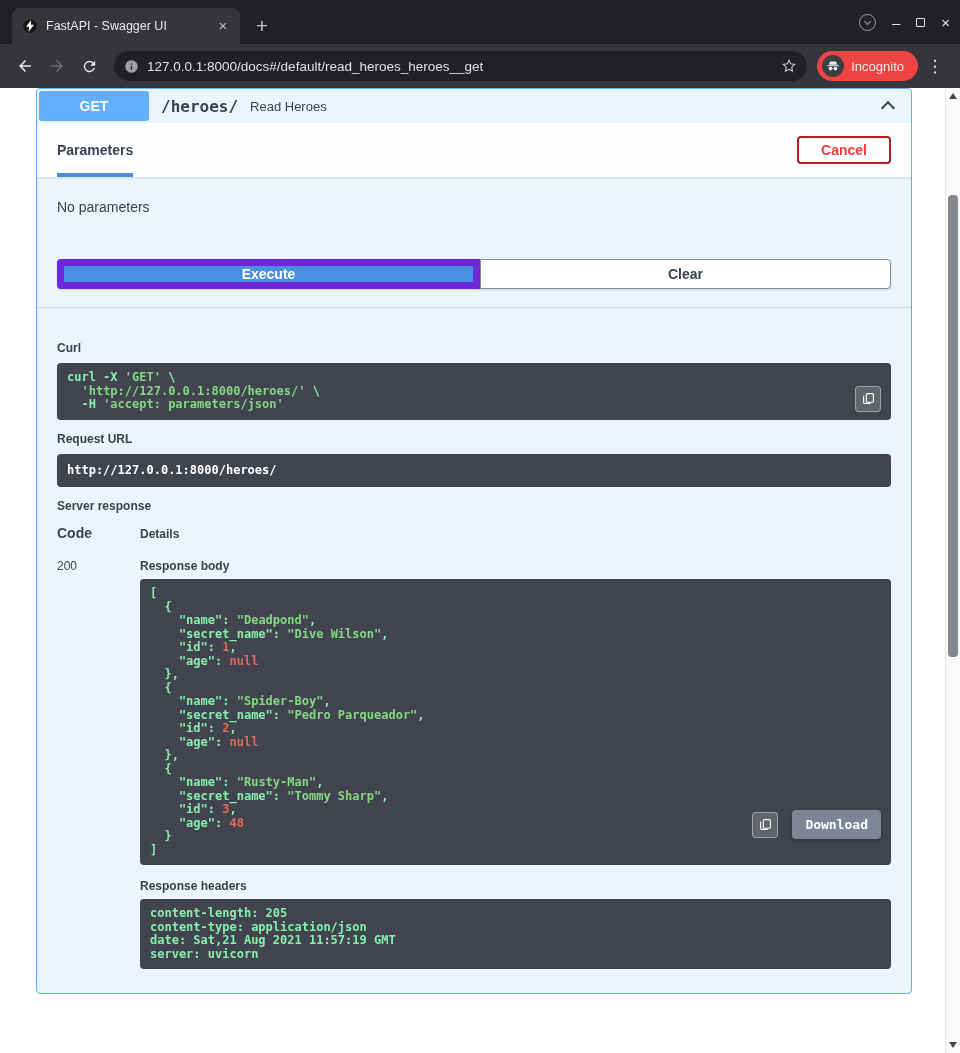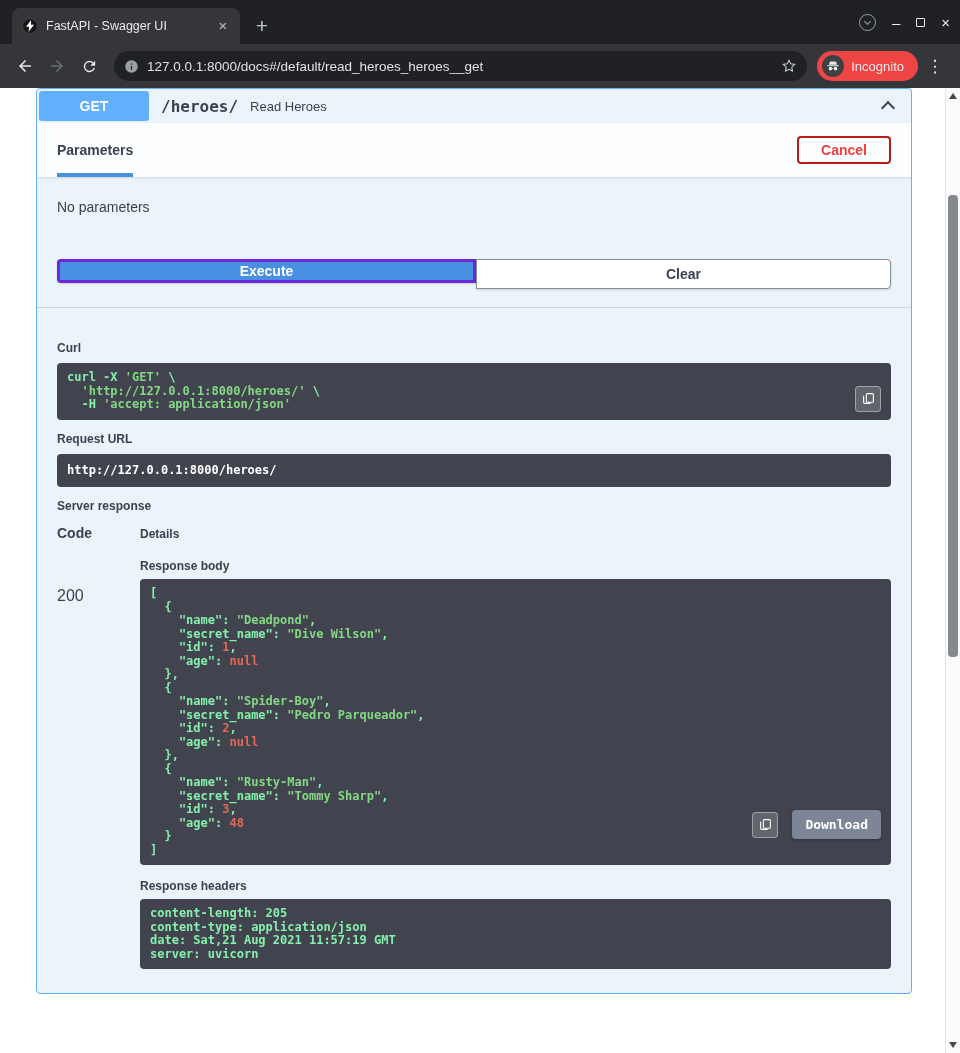--- a/index.html
+++ b/index.html
@@ -41,21 +41,21 @@
   .opblock-desc { font-size:13px; color:#3b4151; }
   .chevron-up { margin-left:auto; width:10px; height:10px; border:solid #3b4151; border-width:0 2px 2px 0; transform:rotate(-135deg); margin-right:6px; margin-top:4px; }
 
   .section-header { background:rgba(255,255,255,.85); box-shadow:0 1px 2px rgba(0,0,0,.12); display:flex; align-items:center; justify-content:space-between; padding:0 20px; height:54px; }
   .param-tab { height:100%; display:flex; align-items:center; border-bottom:4px solid #4a90e2; font-size:14px; font-weight:700; color:#3b4151; padding-top:4px; }
   .cancel-btn { border:2px solid #b91c1c; color:#f03e3e; background:transparent; border-radius:4px; font-weight:700; font-size:14px; padding:4px 22px; font-family:inherit; cursor:pointer;text-align:center; }
 
   .params-body { padding:22px 20px 44px; font-size:14px; color:#3b4151; }
 
   .execute-row { display:flex; padding:0 20px; }
-  .execute-btn { flex:1; background:#4990e2; border:3px solid #6d28d9; color:#fff; font-weight:700; font-size:14px; height:24px; border-radius:4px 0 0 4px; font-family:inherit; cursor:pointer; box-shadow:0 1px 2px rgba(0,0,0,.15); }
+  .execute-btn { flex:1; background:#4990e2; border:7px solid #6d28d9; color:#fff; font-weight:700; font-size:14px; height:30px; border-radius:4px 0 0 4px; font-family:inherit; cursor:pointer; box-shadow:0 1px 2px rgba(0,0,0,.15); }
   .clear-btn { flex:1; background:#fff; border:1px solid #888d94; color:#3b4151; font-weight:700; font-size:14px; height:30px; border-radius:0 4px 4px 0; font-family:inherit; cursor:pointer; box-shadow:0 1px 2px rgba(0,0,0,.15); }
   .opblock-divider { height:1px; background:rgba(59,65,81,.18); margin:18px 0 13px; }
 
   .responses-header { height:45px; }
   .responses-title { font-size:15px; font-weight:700; color:#3b4151; }
   .responses-body { padding:20px 20px 24px; }
 
   .block-label { font-size:12px; font-weight:700; color:#3b4151; margin:12px 0 8px; }
   .block-label:first-child { margin-top:0; }
   .sub-label { font-size:12px; font-weight:600; color:#3b4151; margin:0 0 6px; }
@@ -71,21 +71,21 @@
   .copy-btn { width:26px; height:26px; background:rgba(255,255,255,.18); border:1px solid rgba(255,255,255,.4); border-radius:4px; display:flex; align-items:center; justify-content:center; cursor:pointer; }
   .curl-copy { position:absolute; right:10px; bottom:8px; }
   .block-controls { position:absolute; right:10px; bottom:26px; display:flex; align-items:center; gap:14px; }
   .download-btn { background:#7d8697; border:none; color:#fff; font-weight:700; font-size:13px; padding:7px 13px; border-radius:4px; font-family:inherit; cursor:pointer; box-shadow:0 1px 3px rgba(0,0,0,.3); }
 
   .resp-thead { display:flex; align-items:baseline; margin-top:12px; color:#3b4151; }
   .col-code { width:83px; flex:0 0 auto; }
   .code-header { font-size:14px; font-weight:700; }
   .details-header { font-size:12px; font-weight:700; }
   .resp-row { display:flex; margin-top:18px; }
-  .status-code { font-size:16px; color:#3b4151;margin-top:28px; }
+  .status-code { font-size:12px; color:#3b4151; }
   .details-col { flex:1; min-width:0; }
   .json-block { margin-bottom:0; }
   .headers-label { margin-top:14px; }
 
   
   .scrollbar { width:15px; flex:0 0 auto; background:#ffffff; border-left:1px solid #e6e6e6; display:flex; flex-direction:column; }
   .sb-btn { height:16px; display:flex; align-items:center; justify-content:center; background:#fbfbfb; }
   .tri-up { width:0; height:0; border-left:4px solid transparent; border-right:4px solid transparent; border-bottom:6px solid #45474a; }
   .tri-down { width:0; height:0; border-left:4px solid transparent; border-right:4px solid transparent; border-top:6px solid #45474a; }
   .sb-track { flex:1; position:relative; background:#fbfbfb; }
@@ -190,21 +190,21 @@
         <div class="opblock-divider"></div>
 
 
         <div class="responses-body">
 
           <div class="block-label">Curl</div>
           <div class="codeblock mb20">
             <div>
                 <div class="code-line"><span class="tok-p">curl -X </span><span class="tok-s">'GET'</span><span class="tok-p"> \</span></div>
                 <div class="code-line"><span class="tok-p">  </span><span class="tok-s">'http://127.0.0.1:8000/heroes/'</span><span class="tok-p"> \</span></div>
-                <div class="code-line"><span class="tok-p">  -H </span><span class="tok-s">'accept: application/json'</span></div>
+                <div class="code-line"><span class="tok-p">  -H </span><span class="tok-s">'accept: parameters/json'</span></div>
               </div>
             <span class="copy-btn curl-copy">
               <svg width="13" height="13" viewBox="0 0 24 24" fill="none" stroke="#fff" stroke-width="2">
                   <rect x="8" y="3" width="13" height="16" rx="2"></rect>
                   <path d="M16 21H5a2 2 0 0 1-2-2V7"></path>
                 </svg>
             </span>
           </div>
 
           <div class="block-label">Request URL</div>

